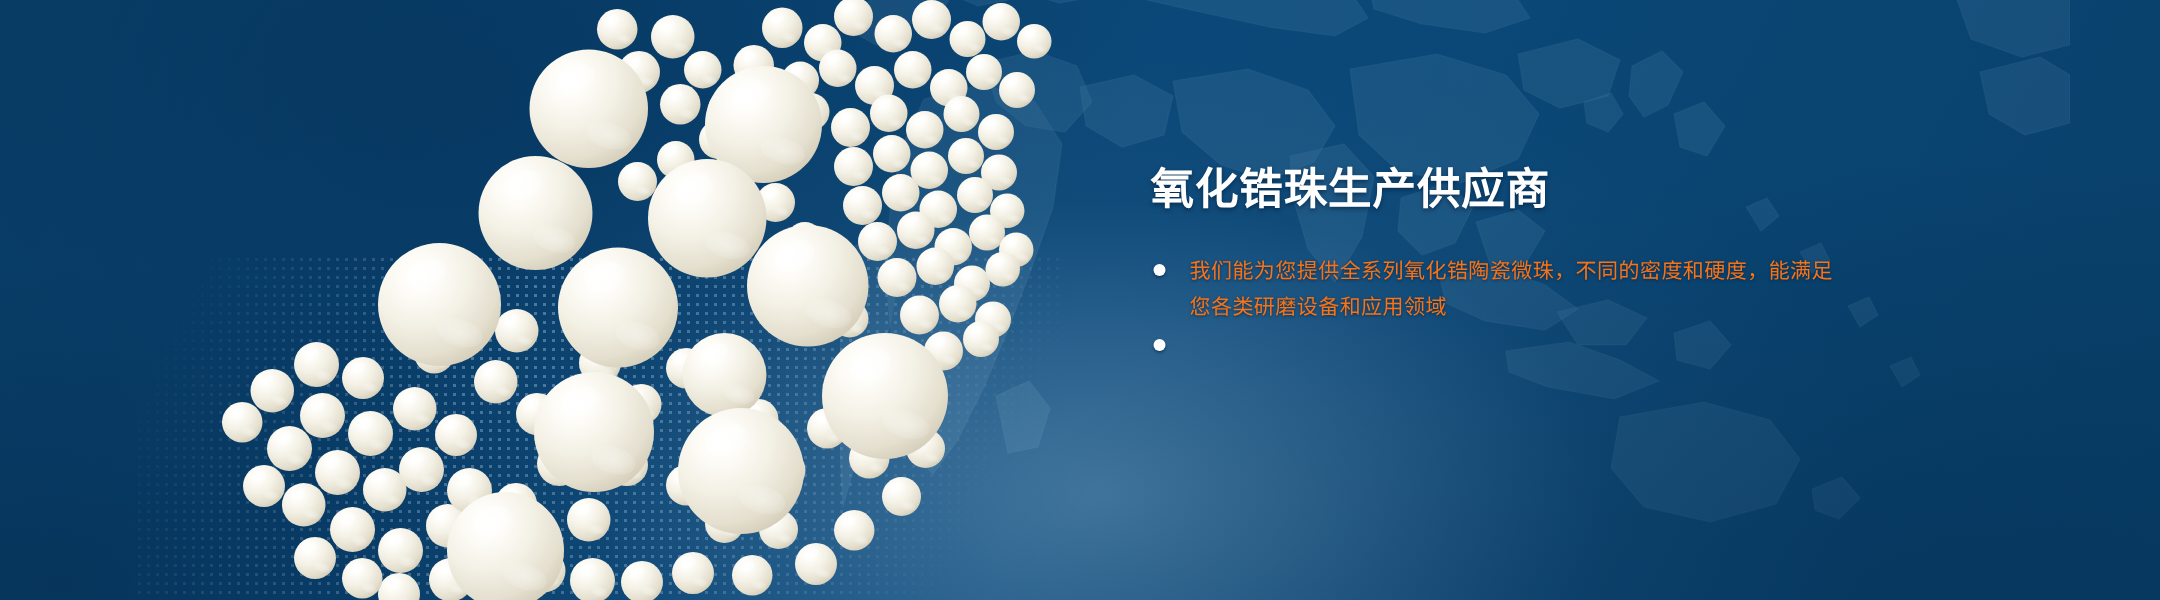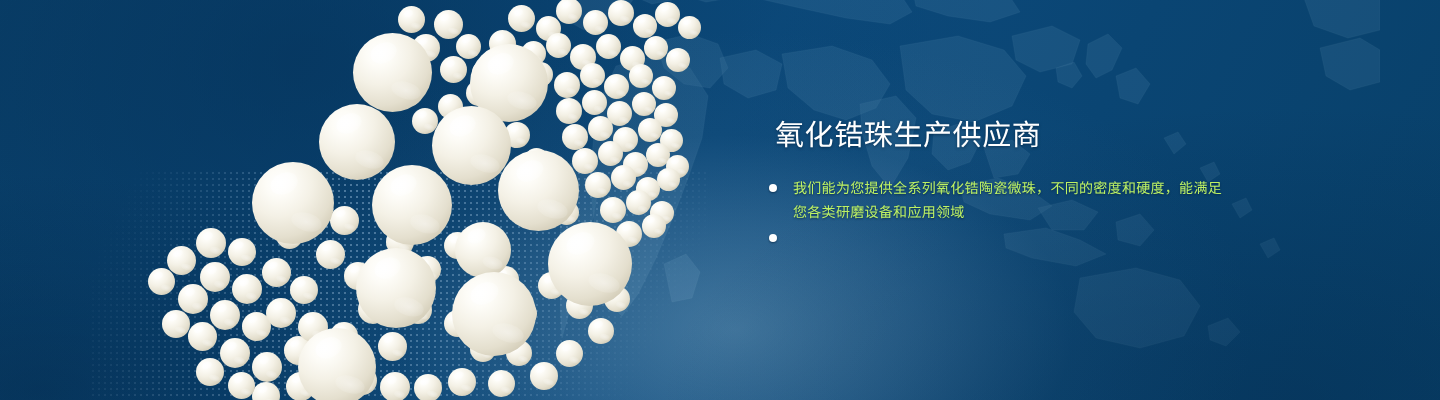--- a/index.html
+++ b/index.html
@@ -101,41 +101,41 @@
   }
 
   
   .copy {
     position: absolute;
     left: 763px;
     top: 104px;
     width: 470px;
   }
   .headline {
-    margin: 12px;
+    margin: 4px;
     font-size: 29px;
     line-height: 38px;
-    font-weight: 400;
+    font-weight: 700;
     letter-spacing: 0.6px;
     color: #ffffff;
     text-shadow: 0 1px 3px rgba(2,30,58,0.65);
     white-space: nowrap;
   }
   .bullets {
     list-style: none;
     margin: 22px 0 0 0;
     padding: 0;
   }
   .bullet {
     position: relative;
     padding-left: 30px;
     margin-bottom: 2px;
     font-size: 14px;
     line-height: 24px;
-    color: #bef264;
+    color: #f97316;
     text-shadow: 0 1px 2px rgba(2,30,58,0.7);
     letter-spacing: 0.3px;
   }
   .dot {
     position: absolute;
     left: 6px;
     top: 8px;
     width: 8px;
     height: 8px;
     border-radius: 50%;

